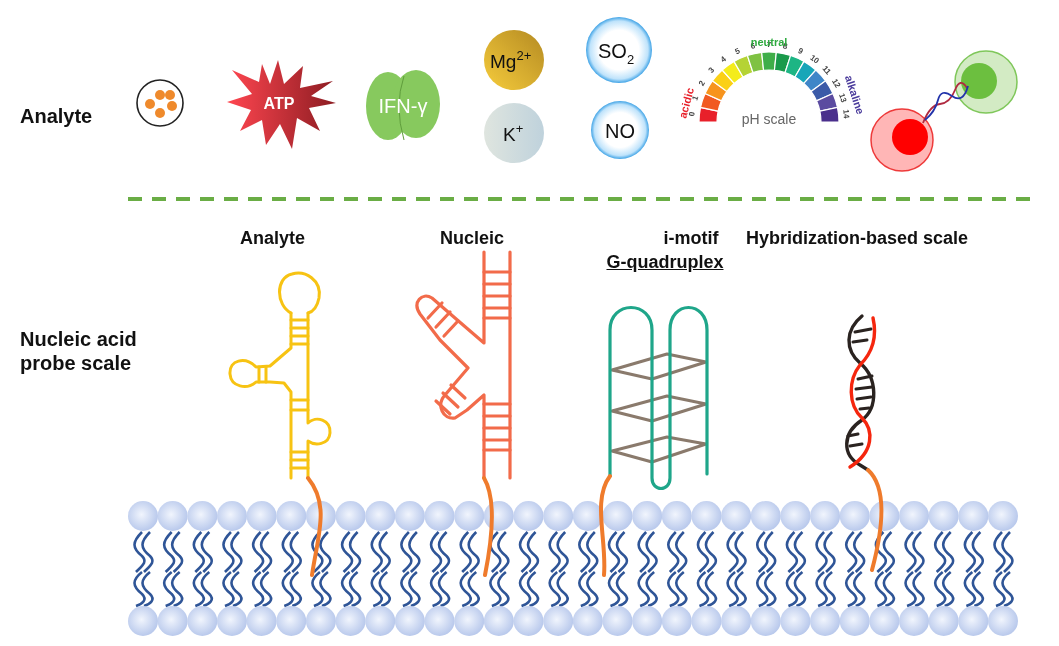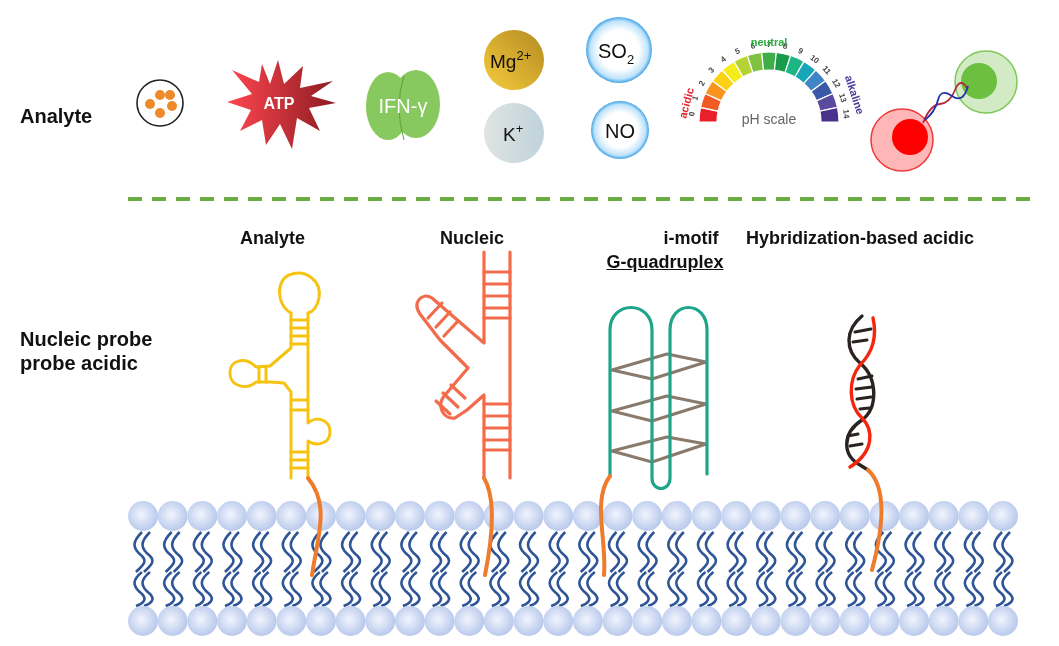--- a/index.html
+++ b/index.html
@@ -7,28 +7,28 @@
          font-family:"Liberation Sans", "DejaVu Sans", sans-serif; color:#111; }
   .lbl { position:absolute; font-weight:bold; font-size:20px; line-height:24px; white-space:nowrap; }
   .probe-title { position:absolute; font-weight:bold; font-size:18px; line-height:23px; text-align:center; white-space:nowrap; }
   svg#diagram { position:absolute; left:0; top:0; }
   svg text { font-family:"Liberation Sans", "DejaVu Sans", sans-serif; }
 </style>
 </head>
 <body>
 
 <div class="lbl" style="left:20px; top:104px;">Analyte</div>
-<div class="lbl" style="left:20px; top:327px;">Nucleic probe</div>
-<div class="lbl" style="left:20px; top:351px;">probe acidic</div>
+<div class="lbl" style="left:20px; top:327px;">Nucleic acid</div>
+<div class="lbl" style="left:20px; top:351px;">probe scale</div>
 
 <div class="probe-title" style="left:240px; top:227px;">Analyte</div>
 <div class="probe-title" style="left:440px; top:227px;">Nucleic</div>
 <div class="probe-title" style="left:636px; top:227px; width:110px;">i-motif</div>
 <div class="probe-title" style="left:590px; top:251px; width:150px;text-decoration:underline;">G-quadruplex</div>
-<div class="probe-title" style="left:746px; top:227px;">Hybridization-based acidic</div>
+<div class="probe-title" style="left:746px; top:227px;">Hybridization-based scale</div>
 
 <svg id="diagram" width="1059" height="646" viewBox="0 0 1059 646">
   <defs>
     <linearGradient id="gAtp" x1="0" x2="1" y1="0" y2="0">
       <stop offset="0" stop-color="#ff4650"></stop>
         <stop offset="1" stop-color="#8c1c22"></stop>
     </linearGradient>
     <linearGradient id="gMg" x1="0" x2="1" y1="1" y2="0">
       <stop offset="0" stop-color="#f6cc3c"></stop>
         <stop offset="1" stop-color="#b48a22"></stop>

